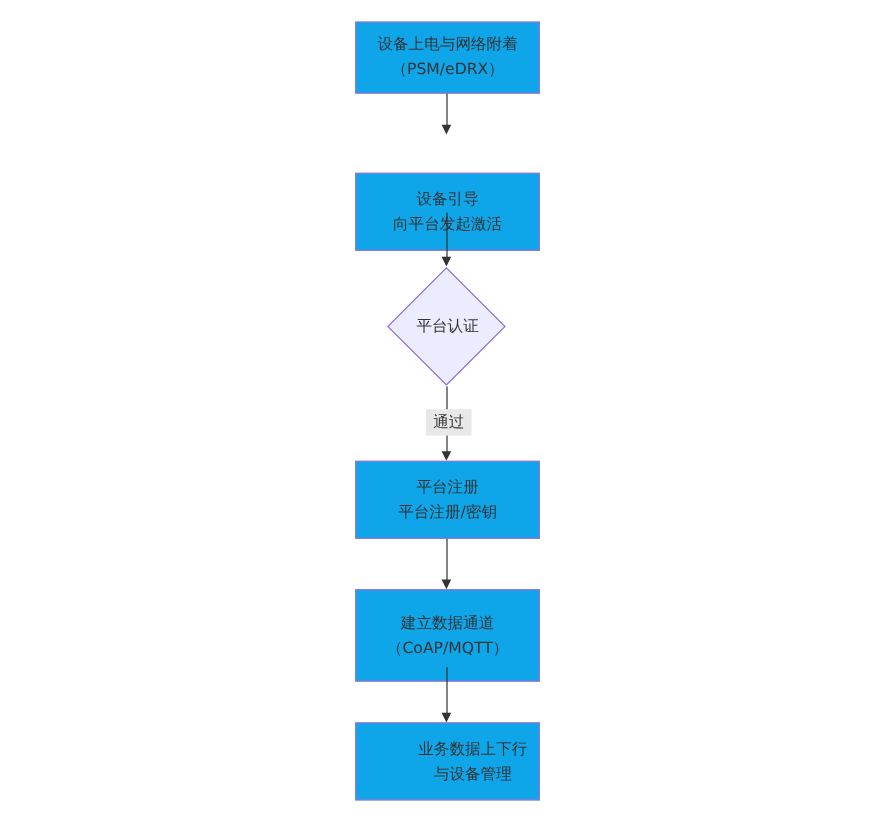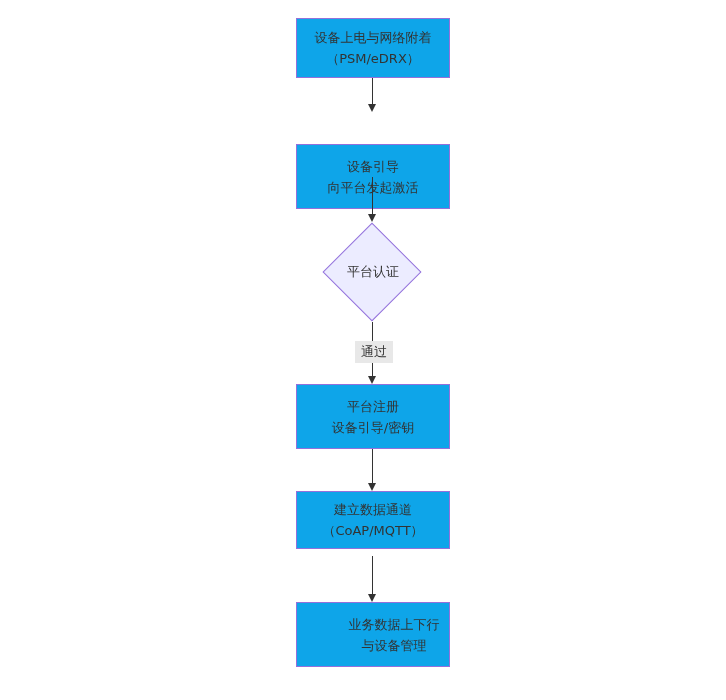--- a/index.html
+++ b/index.html
@@ -132,29 +132,29 @@
   </div>
 
   <div class="arrow" style="top:322px;height:62px;">
     <div class="arrow-line"></div>
     <div class="arrow-head"></div>
   </div>
   <div class="edge-label">通过</div>
 
   <div class="node" style="top:384px;height:65px;">
     <span class="node-label">平台注册
-设备引导/密钥</span>
+平台注册/密钥</span>
   </div>
 
   <div class="arrow" style="top:449px;height:42px;">
     <div class="arrow-line"></div>
     <div class="arrow-head"></div>
   </div>
 
-  <div class="node" style="top:491px;height:58px;">
+  <div class="node" style="top:491px;height:77px;">
     <span class="node-label">建立数据通道
 （CoAP/MQTT）</span>
   </div>
 
   <div class="arrow" style="top:556px;height:46px;">
     <div class="arrow-line"></div>
     <div class="arrow-head"></div>
   </div>
 
   <div class="node" style="top:602px;height:65px;padding-left:42px;">

